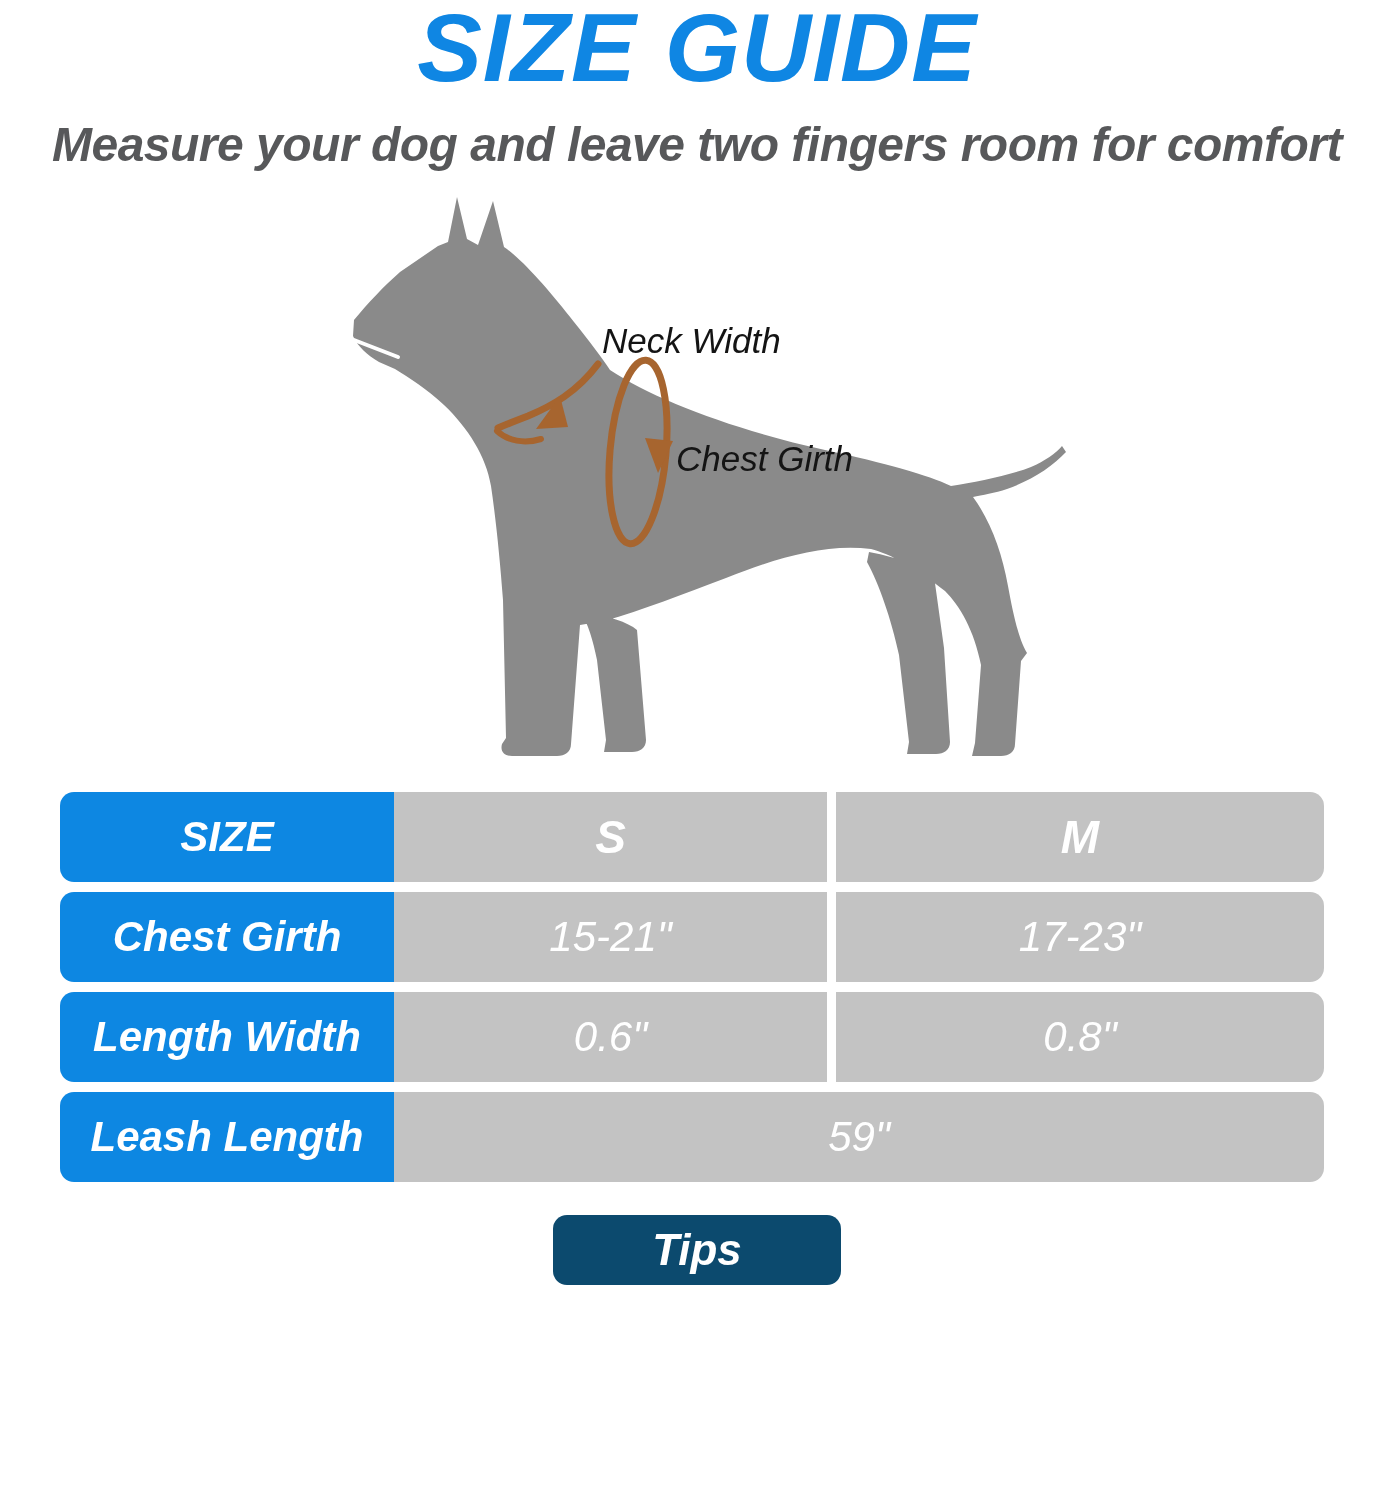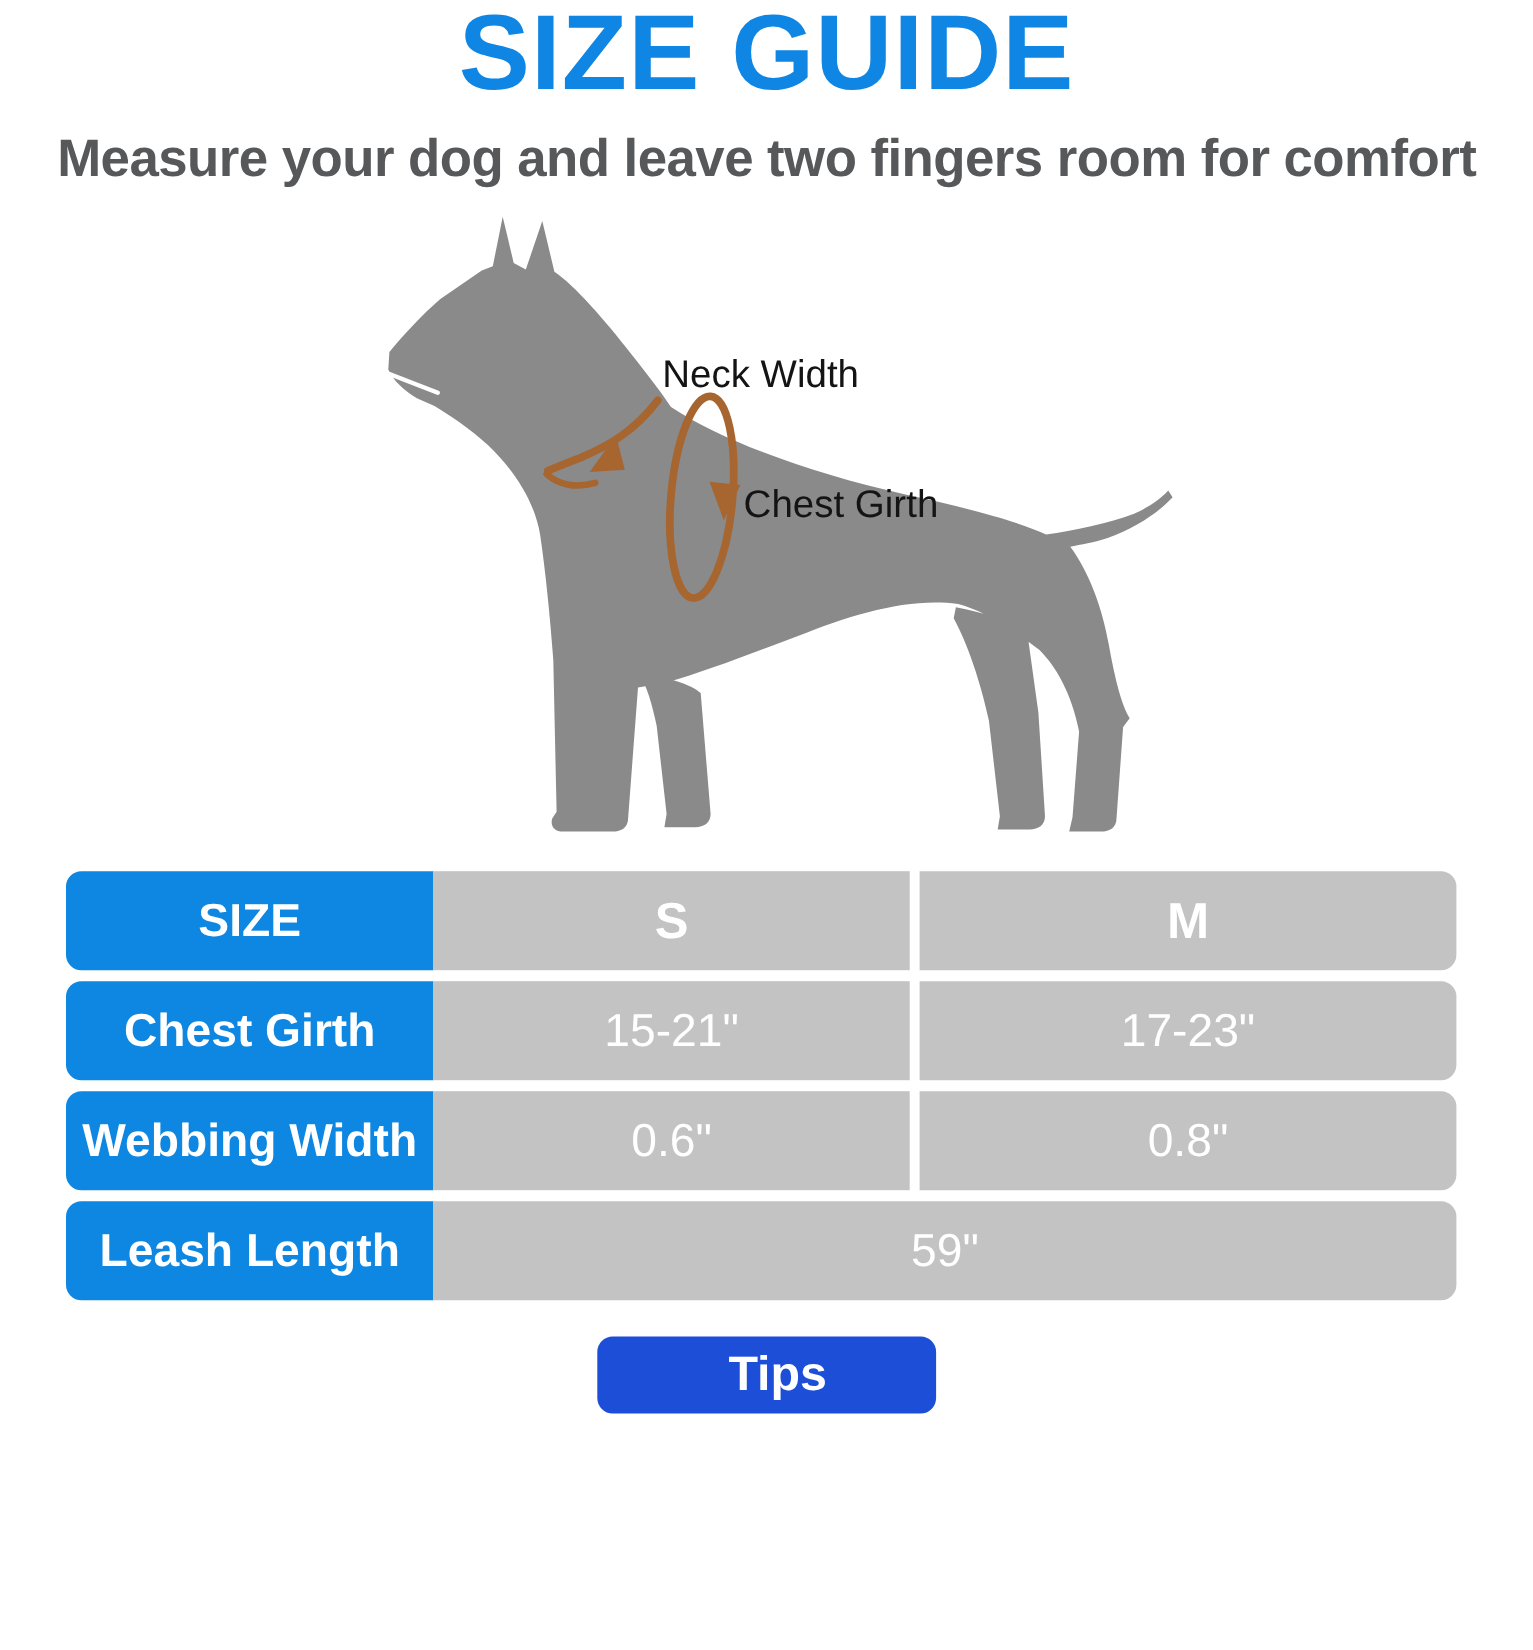--- a/index.html
+++ b/index.html
@@ -1,18 +1,19 @@
 <!DOCTYPE html>
 <html><head>
 <meta charset="utf-8">
 <style>
   html,body{margin:0;padding:0;background:#ffffff;}
   .canvas{
     position:relative;width:1394px;height:1500px;background:#ffffff;overflow:hidden;
     font-family:"Liberation Sans", sans-serif;
+    font-style:italic;
   }
   
   .title{
     position:absolute;top:-4px;left:0;right:0;text-align:center;
     font-size:97px;line-height:104px;font-weight:800;letter-spacing:1px;color:#0f86e3;
     white-space:nowrap;
   }
   .subtitle{
     position:absolute;top:116px;left:0;right:0;text-align:center;
     font-size:48px;line-height:58px;font-weight:600;letter-spacing:-0.5px;color:#57585a;
@@ -45,23 +46,23 @@
     position:absolute;left:8px;top:1248px;width:1378px;height:244px;box-sizing:border-box;
     border:4px solid #4a4a4a;border-radius:18px;background:#ffffff;z-index:1;
   }
   .tips-text{
     position:absolute;left:26px;top:32px;right:20px;
     font-size:41px;line-height:69px;font-weight:600;letter-spacing:-0.5px;color:#a6a6a6;
     white-space:nowrap;
   }
   .tips-button{
     position:absolute;top:1215px;left:50%;transform:translateX(-50%);
-    width:288px;height:70px;background:#1d4ed8;border-radius:14px;z-index:2;
+    width:288px;height:70px;background:#0c4a6e;border-radius:14px;z-index:2;
     display:flex;align-items:center;justify-content:center;
-    color:#ffffff;font-size:44px;font-weight:700;padding-left:20px;
+    color:#ffffff;font-size:44px;font-weight:700;
   }
 </style>
 </head>
 <body>
 
 <div class="canvas">
 
   <div class="title">SIZE GUIDE</div>
   <div class="subtitle">Measure your dog and leave two fingers room for comfort</div>
 
@@ -126,21 +127,21 @@
       <div class="tcell cell-label">SIZE</div>
       <div class="tcell cell-s cell-colhead">S</div>
       <div class="tcell cell-m cell-colhead">M</div>
     </div>
     <div class="trow" style="top:892px">
       <div class="tcell cell-label">Chest Girth</div>
       <div class="tcell cell-s">15-21"</div>
       <div class="tcell cell-m">17-23"</div>
     </div>
     <div class="trow" style="top:992px">
-      <div class="tcell cell-label">Webbing Width</div>
+      <div class="tcell cell-label">Length Width</div>
       <div class="tcell cell-s">0.6"</div>
       <div class="tcell cell-m">0.8"</div>
     </div>
     <div class="trow" style="top:1092px">
       <div class="tcell cell-label">Leash Length</div>
       <div class="tcell cell-span">59"</div>
     </div>
   </div>
 
   <div class="tips-button">Tips</div>

